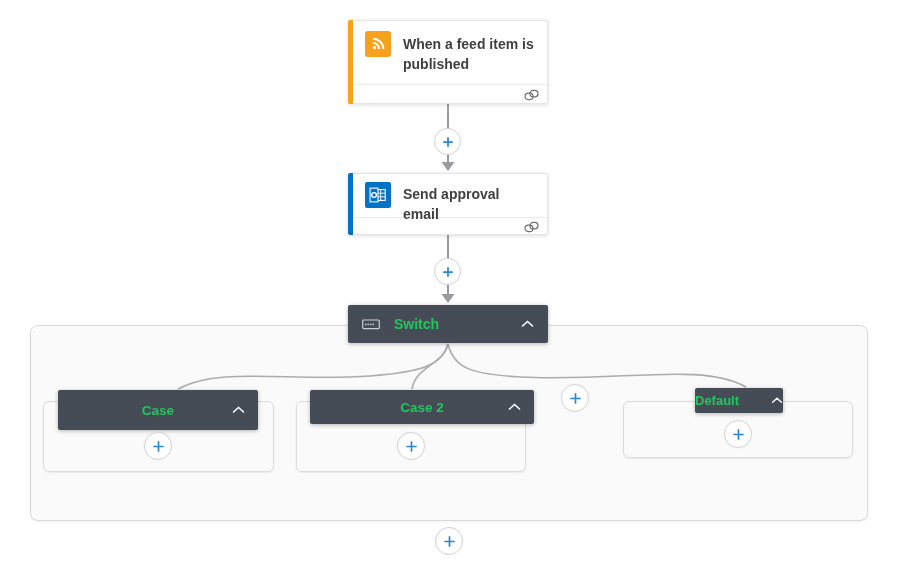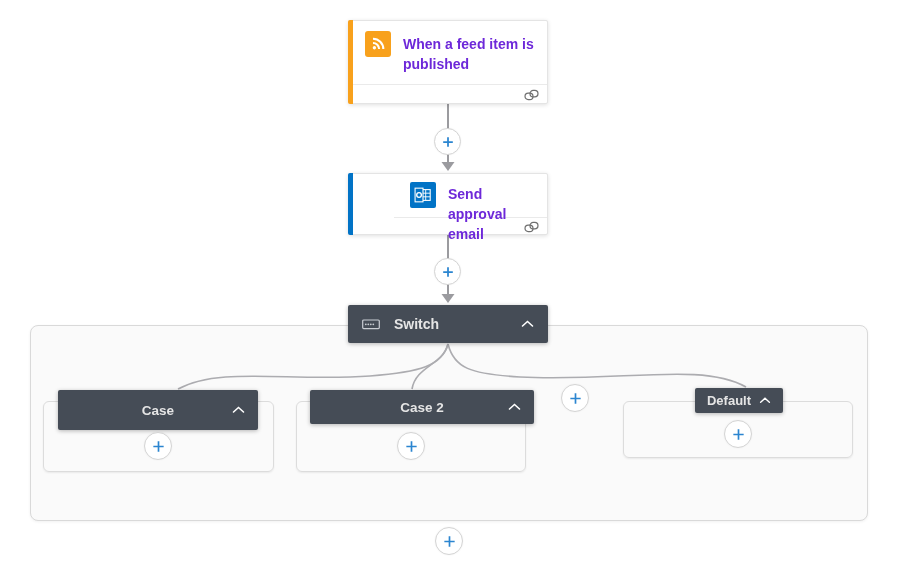--- a/index.html
+++ b/index.html
@@ -35,35 +35,35 @@
   .card-main{
     display:flex;align-items:flex-start;
     padding:10px 10px 8px 16px;box-sizing:border-box;
   }
   .card-icon{
     flex:0 0 26px;width:26px;height:26px;border-radius:3px;
     display:flex;align-items:center;justify-content:center;
   }
   .card-title{
     margin-left:12px;padding-top:3px;
-    font-size:14px;line-height:20px;font-weight:600;color:#6d28d9;
+    font-size:14px;line-height:20px;font-weight:600;color:#404040;
   }
   .card-footer{
     border-top:1px solid #eaeaea;height:19px;
     display:flex;align-items:center;justify-content:flex-end;
     padding:0 8px;
   }
   
   .dark-header{
     position:absolute;box-sizing:border-box;border-radius:2px;
     display:flex;align-items:center;color:#ffffff;
     box-shadow:0 1px 4px rgba(0,0,0,0.28);
     z-index:2;cursor:pointer;
   }
-  .hdr-label{font-size:14px;font-weight:600;color:#e5e5e5;}
+  .hdr-label{font-size:14px;font-weight:600;color:#22c55e;}
   
   .case-box{
     position:absolute;border:1px solid #dcdcdc;border-radius:6px;
     box-sizing:border-box;background:transparent;
     box-shadow:0 1px 2px rgba(0,0,0,0.07);
     z-index:1;
   }
   
   .plus-btn{
     position:absolute;width:27px;height:27px;border-radius:50%;
@@ -114,21 +114,21 @@
 </div>
 
 <div class="plus-btn" style="left:434px;top:128px;">
   <span style="display:flex;">
     <svg width="14" height="14" viewBox="0 0 16 16">
       <path d="M8 2.5 V13.5 M2.5 8 H13.5" stroke="#2B85D0" stroke-width="2" fill="none"></path>
     </svg>
   </span>
 </div>
 
-<div class="card" style="left:348px;top:173px;height:62px;padding-left:45px;">
+<div class="card" style="left:348px;top:173px;height:62px;">
   <div class="accent-bar" style="background:#0173C6;"></div>
   <div class="card-main" style="height:43px;padding-top:8px;">
     <div class="card-icon" style="background:#0173C6;border-radius:2px;">
       <svg width="18" height="18" viewBox="0 0 20 20">
         <rect x="7.5" y="4" width="10.5" height="12" fill="none" stroke="#ffffff" stroke-width="1.2"></rect>
         <path d="M7.5 8 H18 M7.5 12 H18 M13 4 V16" stroke="#ffffff" stroke-width="1" fill="none"></path>
         <rect x="1.2" y="2.4" width="8.8" height="15.2" fill="#0173C6" stroke="#ffffff" stroke-width="1.2"></rect>
         <circle cx="5.6" cy="10" r="2.6" fill="none" stroke="#ffffff" stroke-width="1.5"></circle>
       </svg>
     </div>
@@ -206,21 +206,21 @@
 
 <div class="plus-btn" style="left:561px;top:384px;width:28px;height:28px;">
   <span style="display:flex;">
     <svg width="15" height="15" viewBox="0 0 16 16">
       <path d="M8 2.5 V13.5 M2.5 8 H13.5" stroke="#2B85D0" stroke-width="1.8" fill="none"></path>
     </svg>
   </span>
 </div>
 
 <div class="case-box" style="left:623px;top:401px;width:230px;height:57px;"></div>
-<div class="dark-header" style="left:695px;top:388px;width:88px;height:25px;background:#454C56;justify-content:center;gap:8px;">
+<div class="dark-header" style="left:695px;top:388px;width:88px;height:25px;background:#454C56;justify-content:space-between;gap:8px;">
   <span class="hdr-label" style="font-size:13px;">Default</span>
   <span class="chev" style="margin:0;">
     <svg width="12" height="7" viewBox="0 0 13 8">
       <polyline points="1.5,6 6.5,1.5 11.5,6" fill="none" stroke="#ffffff" stroke-width="1.6" stroke-linecap="round"></polyline>
     </svg>
   </span>
 </div>
 <div class="plus-btn" style="left:724px;top:420px;width:28px;height:28px;">
   <span style="display:flex;">
     <svg width="15" height="15" viewBox="0 0 16 16">

